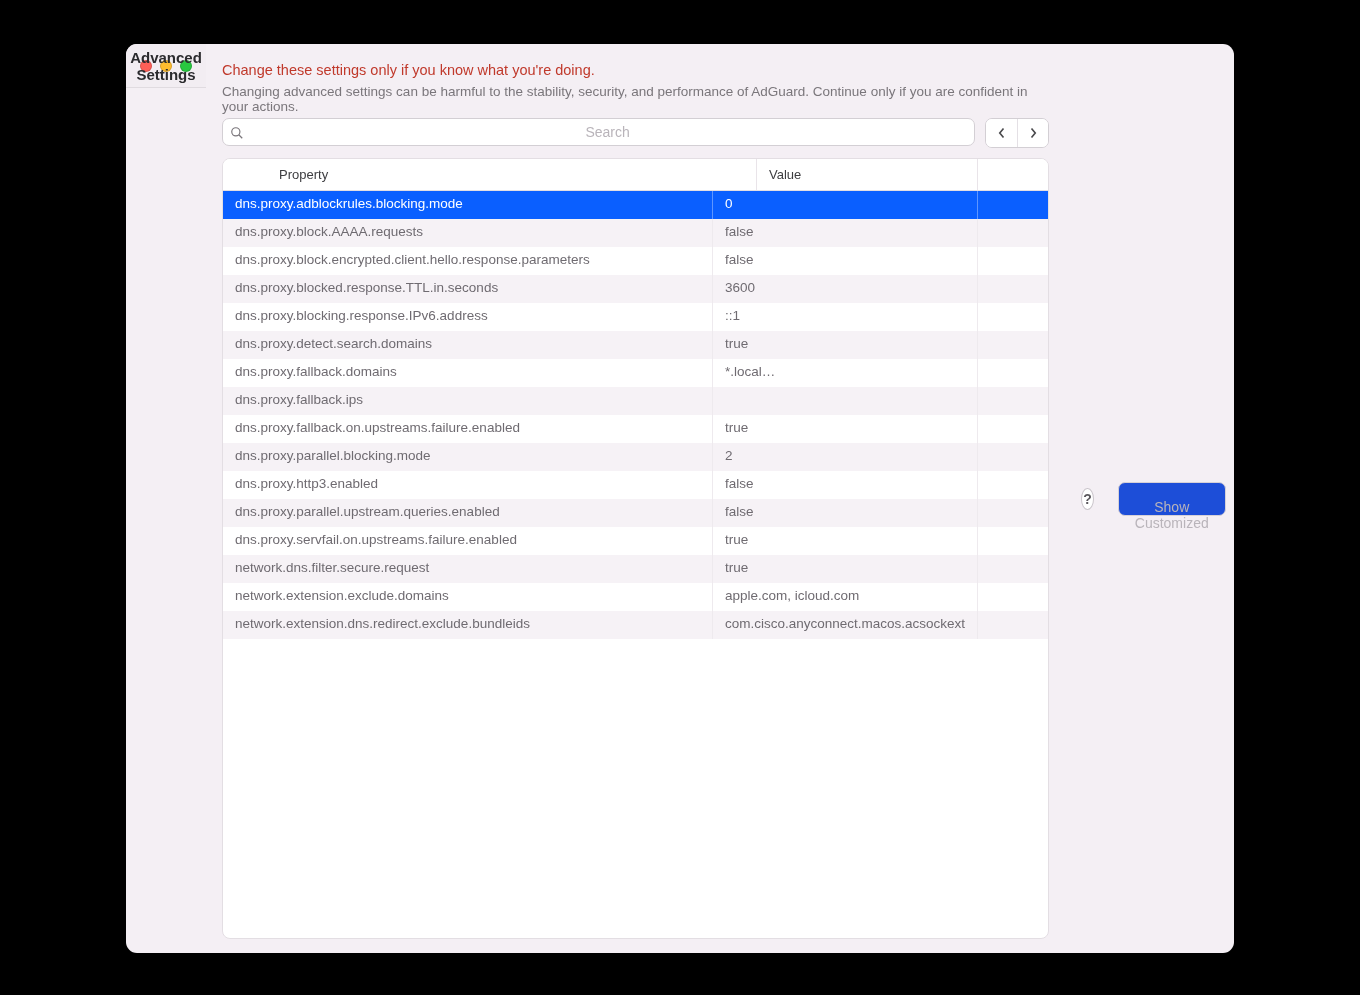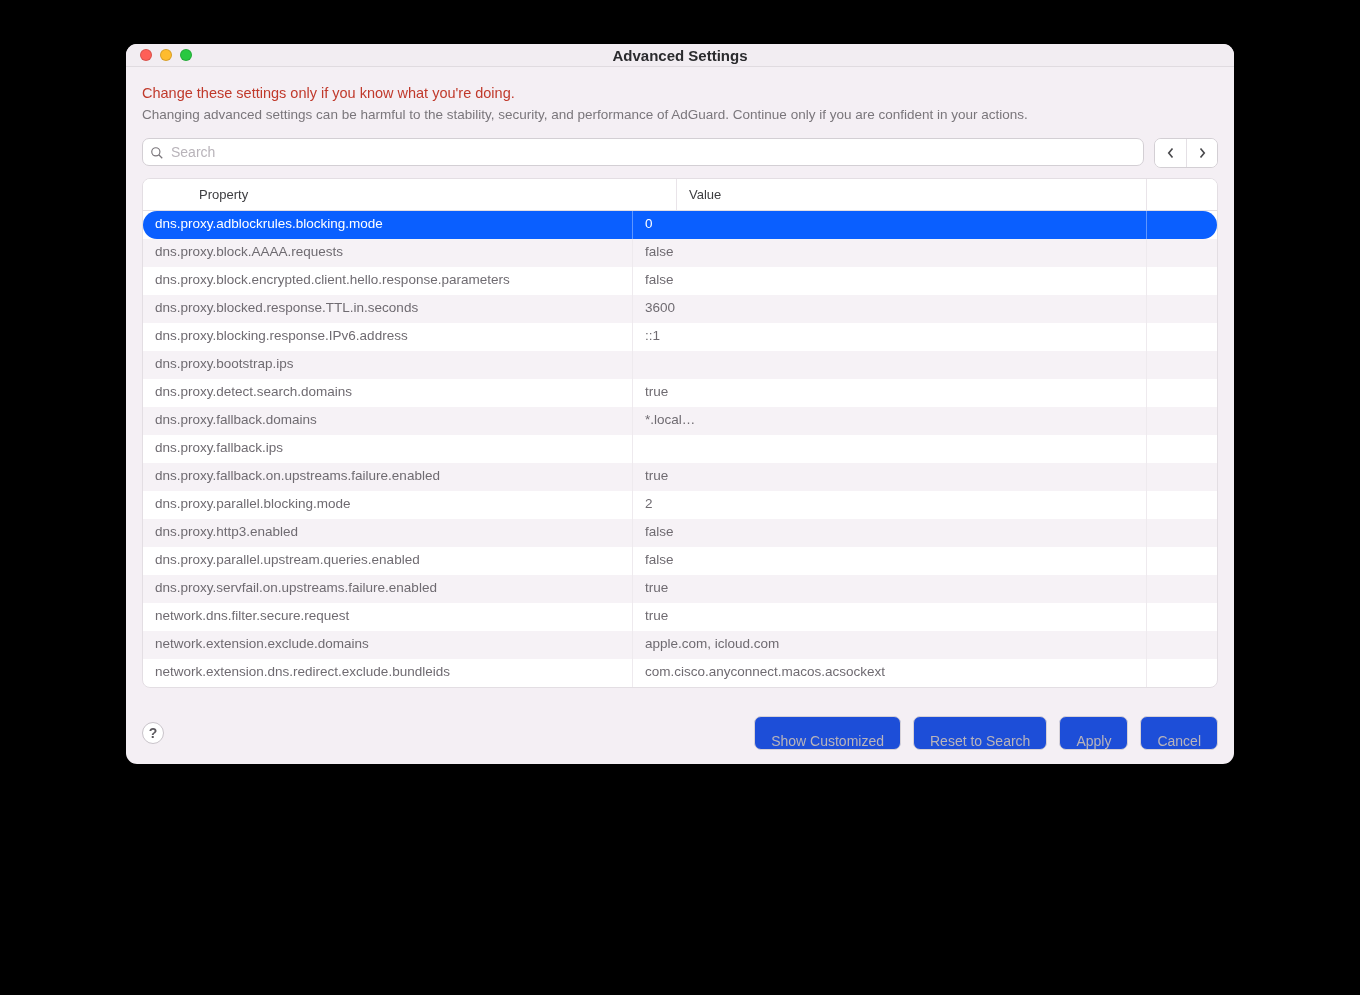--- a/index.html
+++ b/index.html
@@ -8,27 +8,27 @@
       width: 1360px;
       height: 995px;
       font-family: -apple-system, "Helvetica Neue", Helvetica, Arial, sans-serif;
       display: flex;
       align-items: flex-start;
       justify-content: center;
       padding-top: 44px;
     }
     .window {
       width: 1108px;
-      height: 720px;
+      height: 909px;
       background: #f4eff4;
       border-radius: 11px;
       overflow: hidden;
       box-shadow: 0 20px 70px rgba(0,0,0,.55), 0 0 0 1px rgba(0,0,0,.15);
       display: flex;
-      flex-direction: column;
+      flex-direction: row;
     }
     .titlebar {
       height: 44px;
       display: flex;
       align-items: center;
       padding: 0 14px;
       border-bottom: 1px solid #e0dbe0;
       position: relative;
       background: #f2edf2;
     }
@@ -50,21 +50,21 @@
     }
     .warn-head {
       font-size: 14.5px;
       font-weight: 400;
       color: #c0392b;
       margin-bottom: 6px;
     }
     .warn-sub {
       font-size: 13.5px;
       color: #7a767b;
-      margin-bottom: 16px;
+      margin-bottom: 4px;
     }
     .toolbar-row {
       display: flex;
       gap: 10px;
       margin-bottom: 10px;
     }
     .search-wrap {
       flex: 1;
       position: relative;
     }
@@ -75,20 +75,21 @@
     }
     .search-input {
       width: 100%;
       height: 28px;
       border-radius: 7px;
       border: 1px solid #d3cfd4;
       background: #fff;
       padding: 0 10px 0 28px;
       font-size: 14px;
       color: #0369a1;
+      text-align: center;
     }
     .search-input::placeholder { color: #b9b4ba; }
     .nav-pair {
       display: flex;
       border: 1px solid #d3cfd4;
       border-radius: 7px;
       overflow: hidden;
       background: #fff;
     }
     .nav-btn {
@@ -127,21 +128,21 @@
       display: flex;
       height: 28px;
       font-size: 13.5px;
       color: #6f6b71;
       align-items: stretch;
     }
     .row .cprop { width: 490px; padding: 5px 12px; border-right: 1px solid #eeeaee; white-space: nowrap; overflow: hidden; text-overflow: ellipsis; }
     .row .cval  { flex: 1; padding: 5px 12px; border-right: 1px solid #eeeaee; white-space: nowrap; overflow: hidden; text-overflow: ellipsis; }
     .row .ctail { width: 70px; }
     .row:nth-child(even) { background: #f6f2f6; }
-    .row.selected { background: #0a5fff !important; color: #fff; border-radius: 14px; }
+    .row.selected { background: #0a5fff !important; color: #fff; }
     .row.selected .cprop, .row.selected .cval { border-right-color: rgba(255,255,255,.35); }
 
     .footer {
       display: flex;
       align-items: center;
       padding: 14px 16px;
       gap: 12px;
     }
     .help-btn {
       width: 22px; height: 22px;
@@ -229,25 +230,20 @@
             <div class="cprop">dns.proxy.blocked.response.TTL.in.seconds</div>
             <div class="cval">3600</div>
             <div class="ctail"></div>
           </div>
           <div class="row">
             <div class="cprop">dns.proxy.blocking.response.IPv6.address</div>
             <div class="cval">::1</div>
             <div class="ctail"></div>
           </div>
           <div class="row">
-            <div class="cprop">dns.proxy.bootstrap.ips</div>
-            <div class="cval"></div>
-            <div class="ctail"></div>
-          </div>
-          <div class="row">
             <div class="cprop">dns.proxy.detect.search.domains</div>
             <div class="cval">true</div>
             <div class="ctail"></div>
           </div>
           <div class="row">
             <div class="cprop">dns.proxy.fallback.domains</div>
             <div class="cval">*.local…</div>
             <div class="ctail"></div>
           </div>
           <div class="row">

